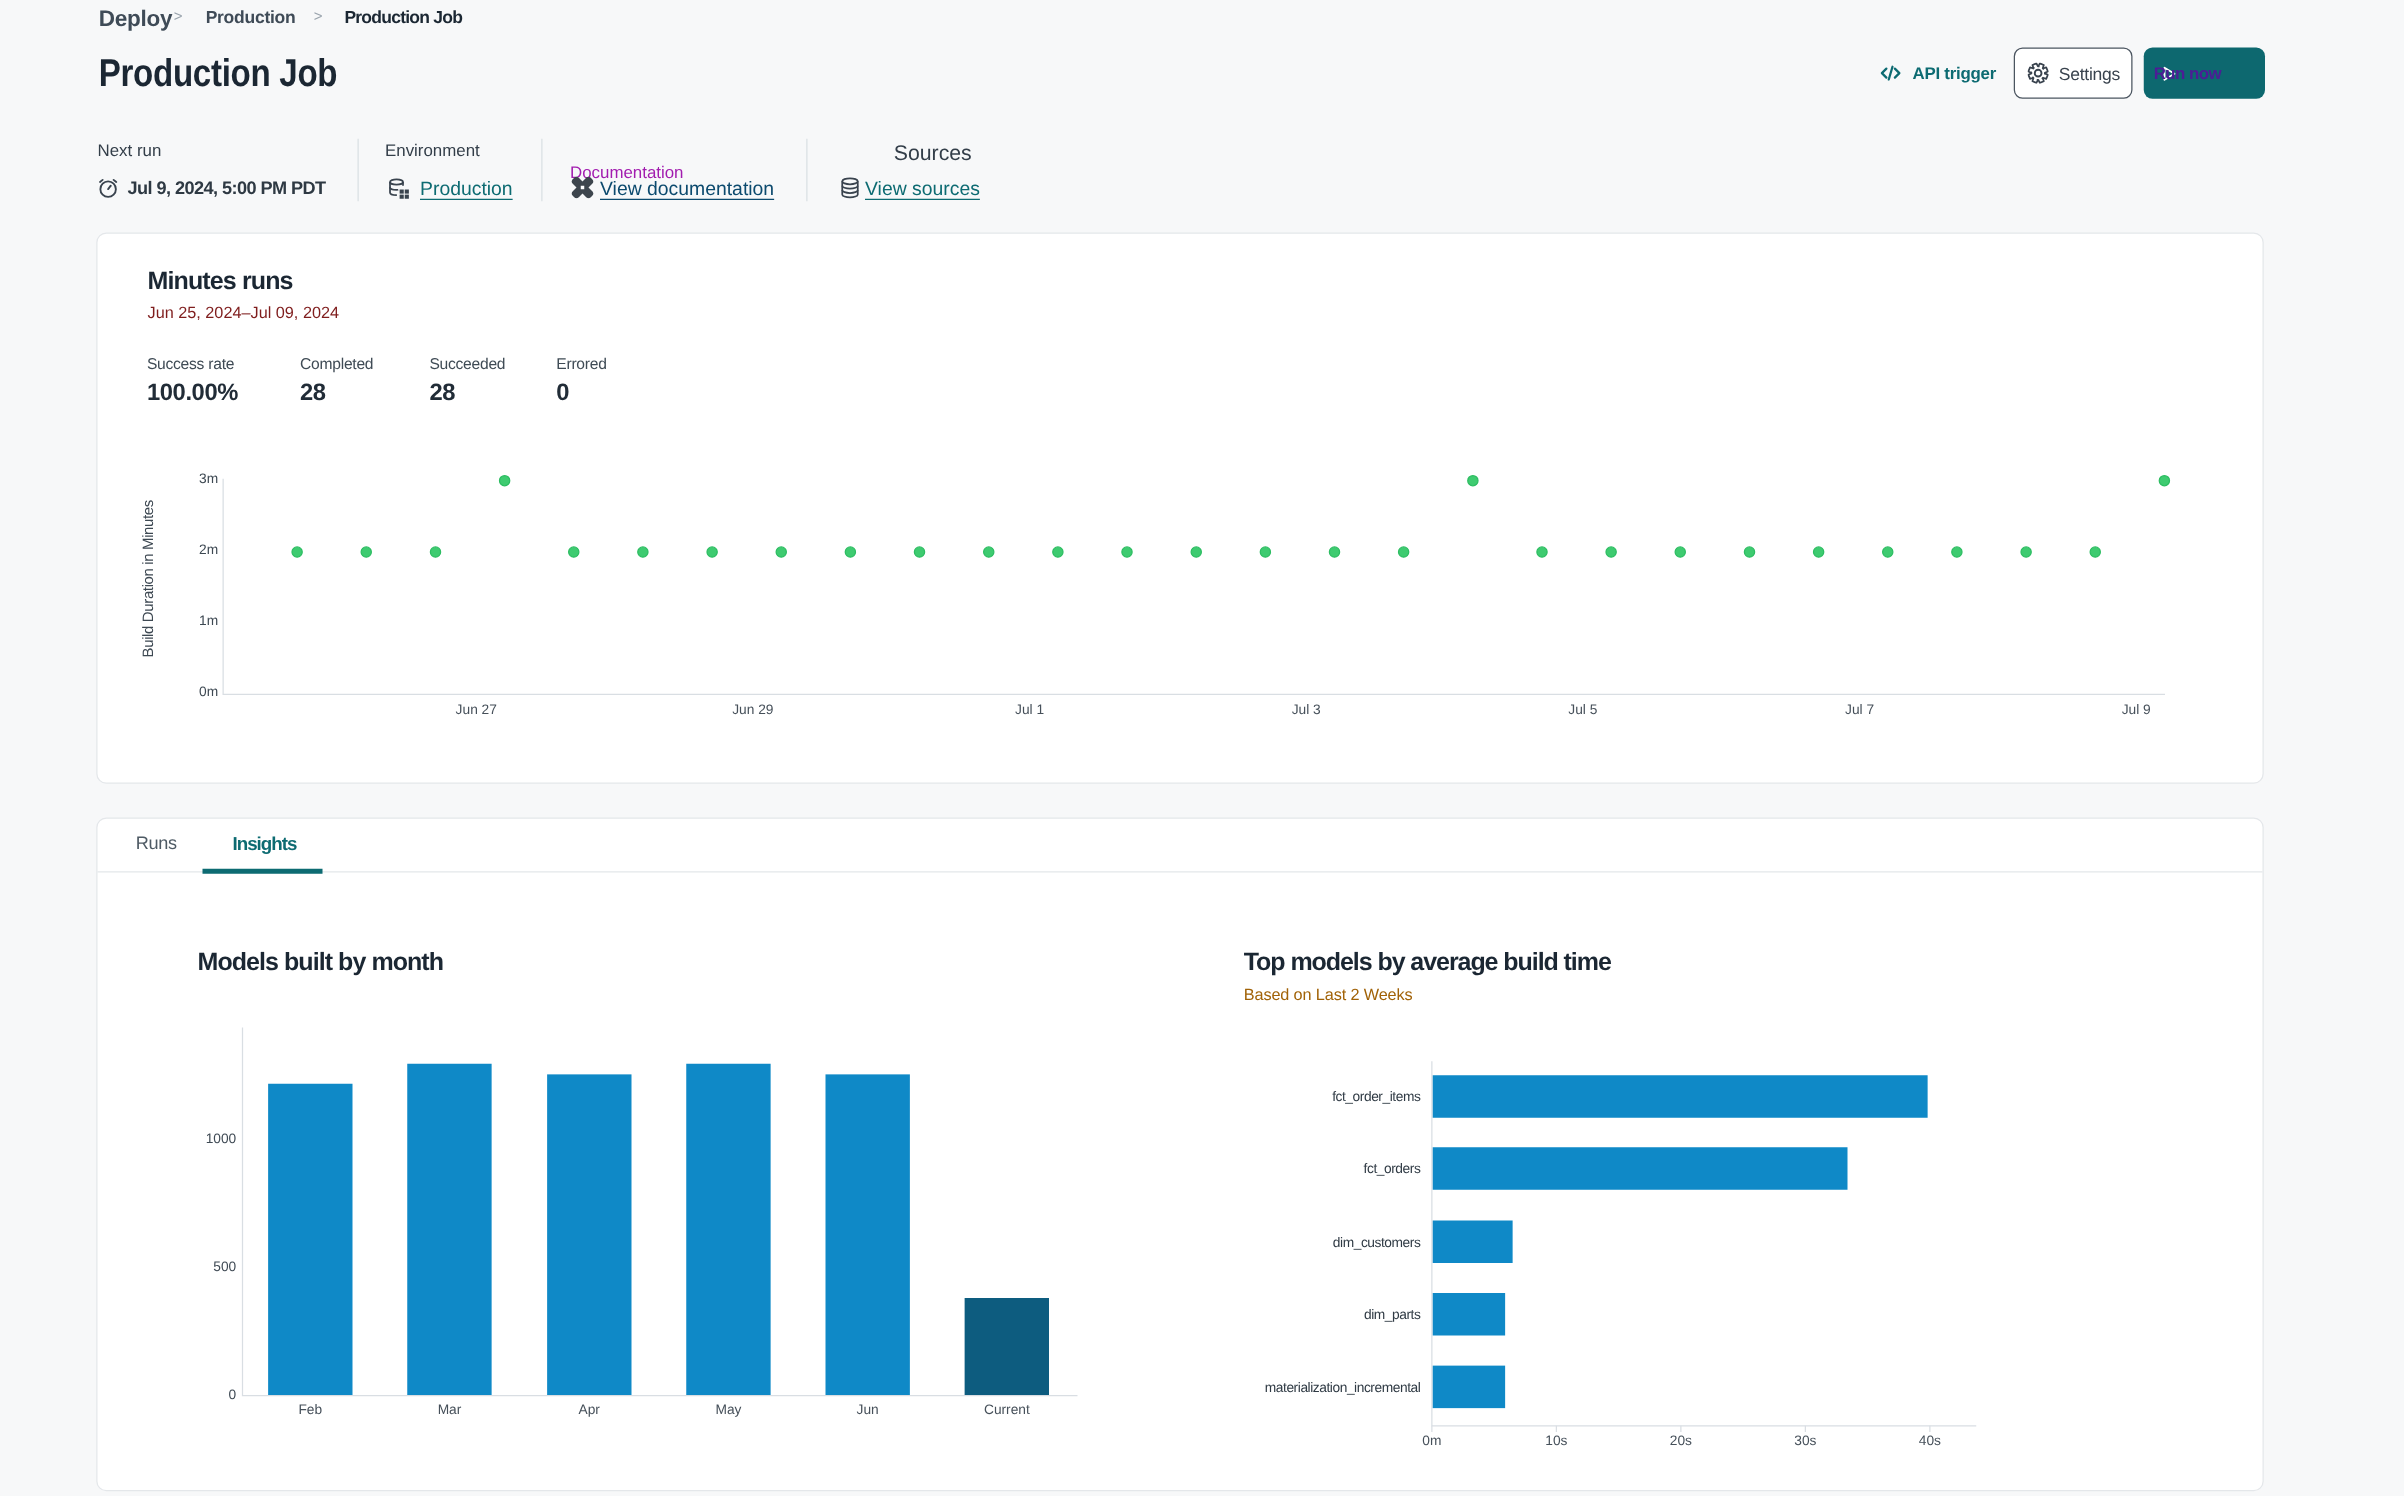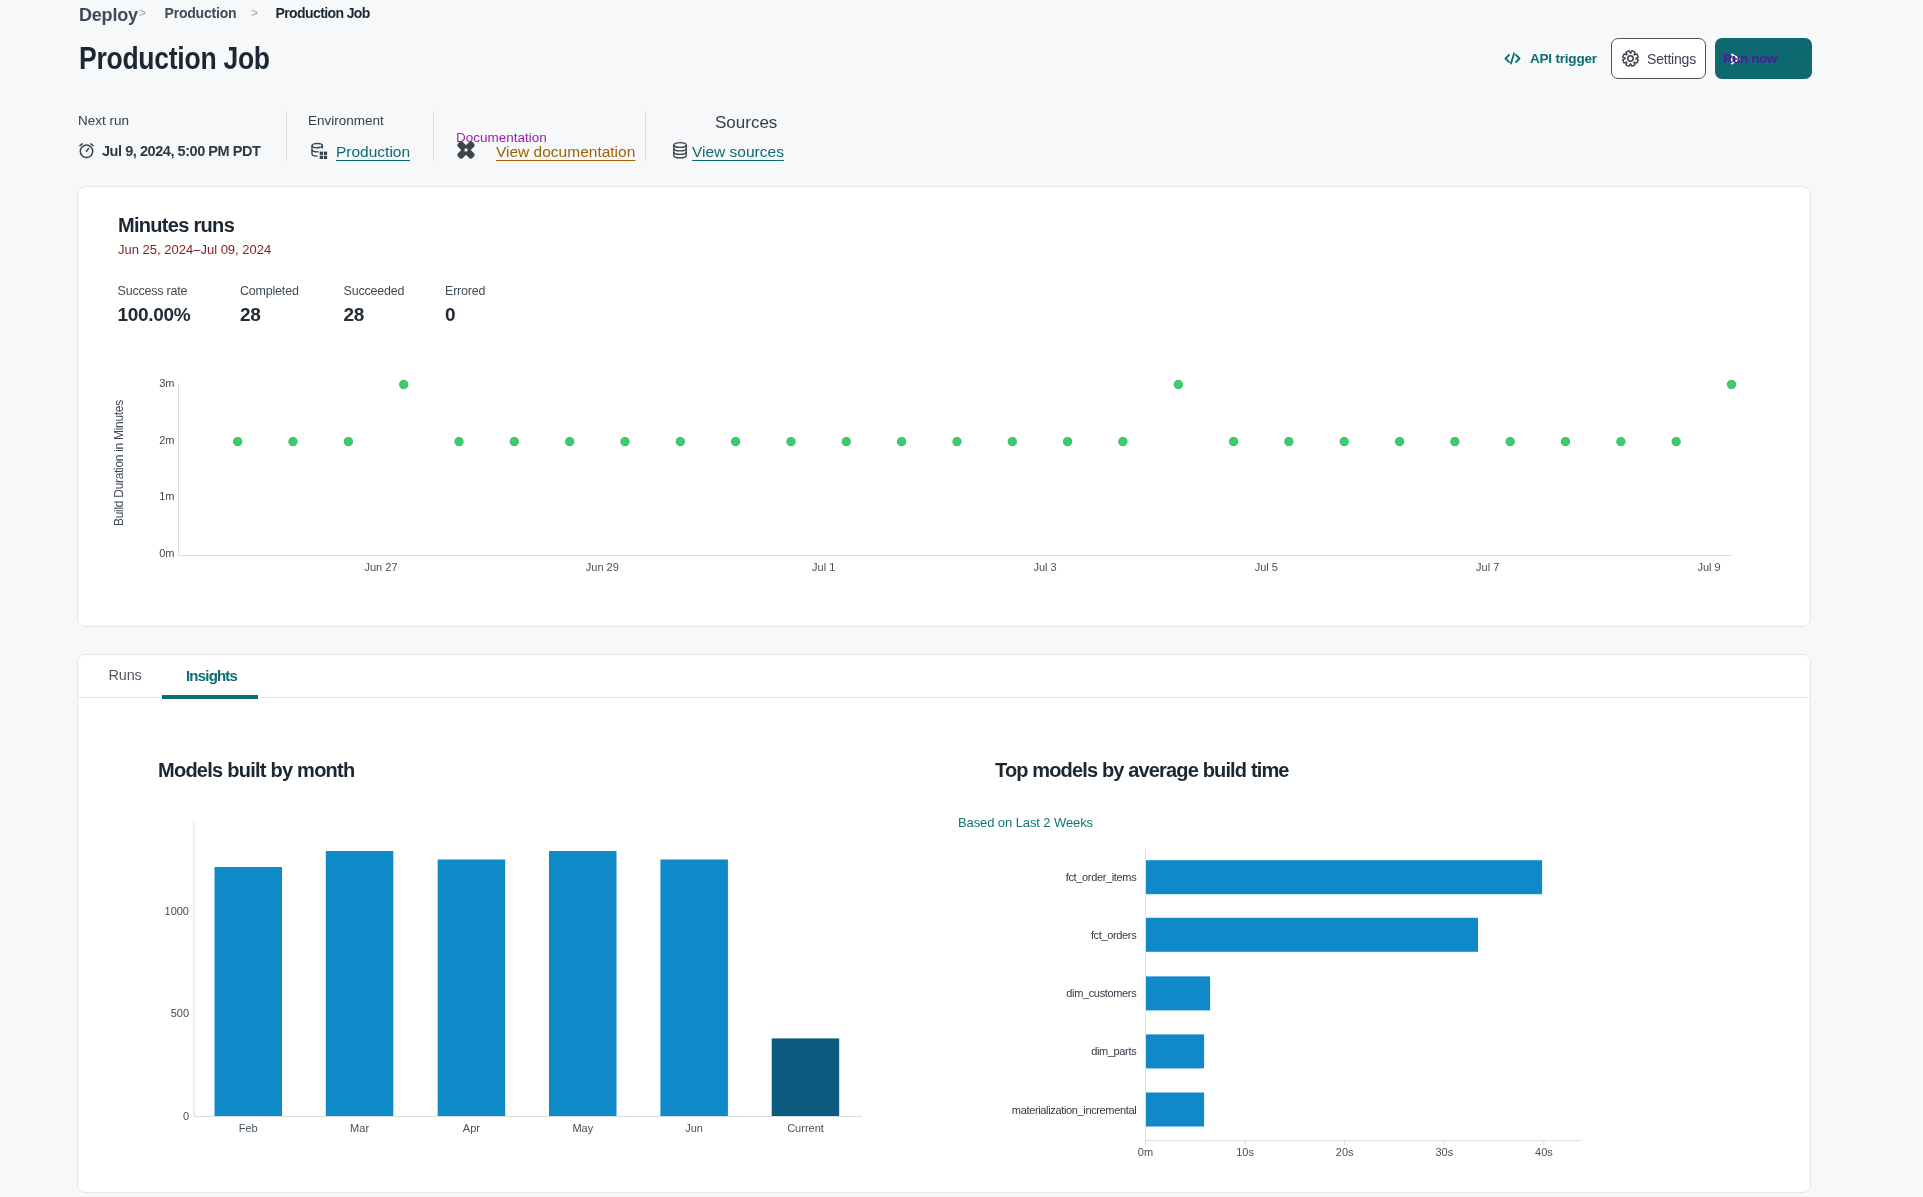--- a/index.html
+++ b/index.html
@@ -59,21 +59,21 @@
 </g>
   </svg>
 <div style="position:absolute;left:336.0px;top:143.8px;font-size:15.5px;font-weight:400;color:#0d6b72;line-height:1;"><span style="text-decoration:underline;text-underline-offset:3px">Production</span></div>
 <svg width="18" height="18" viewBox="0 0 18 18" style="position:absolute;left:457px;top:140.5px">
 <g fill="#3d454d">
 <rect x="-1.2" y="5.6" width="20.4" height="6.8" rx="2.6" transform="rotate(45 9 9)"></rect>
 <rect x="-1.2" y="5.6" width="20.4" height="6.8" rx="2.6" transform="rotate(-45 9 9)"></rect>
 </g>
 <rect x="7.6" y="7.6" width="2.8" height="2.8" fill="#fff"></rect>
   </svg>
-<div style="position:absolute;left:480.0px;top:143.8px;font-size:15.5px;font-weight:400;color:#a16207;line-height:1;margin-left:16px;"><span style="text-decoration:underline;text-underline-offset:3px">View documentation</span></div>
+<div style="position:absolute;left:480.0px;top:143.8px;font-size:15.5px;font-weight:400;color:#0c4a6e;line-height:1;"><span style="text-decoration:underline;text-underline-offset:3px">View documentation</span></div>
 <svg width="18" height="19" viewBox="0 0 18 19" fill="none" stroke="#39434e" stroke-width="1.4" style="position:absolute;left:671px;top:141px">
 <ellipse cx="9" cy="4" rx="6.2" ry="2.4"></ellipse>
 <path d="M2.8 4 V14.5 c0 1.3 2.8 2.4 6.2 2.4 s6.2 -1.1 6.2 -2.4 V4"></path>
 <path d="M2.8 7.5 c0 1.3 2.8 2.4 6.2 2.4 s6.2 -1.1 6.2 -2.4"></path>
 <path d="M2.8 11 c0 1.3 2.8 2.4 6.2 2.4 s6.2 -1.1 6.2 -2.4"></path>
   </svg>
 <div style="position:absolute;left:692.0px;top:143.8px;font-size:15.5px;font-weight:400;color:#0d6b72;line-height:1;"><span style="text-decoration:underline;text-underline-offset:3px">View sources</span></div>
 <div style="position:absolute;left:77px;top:186px;width:1734px;height:441px;background:#fff;border:1px solid #e4e7ea;border-radius:8px;"></div>
 <div style="position:absolute;left:118.0px;top:214.7px;font-size:20px;font-weight:700;color:#1b2733;line-height:1;letter-spacing:-0.7px;">Minutes runs</div>
 <div style="position:absolute;left:118.0px;top:243.4px;font-size:13px;font-weight:400;color:#7f1d1d;line-height:1;">Jun 25, 2024–Jul 09, 2024</div>
@@ -128,21 +128,21 @@
     <circle cx="1631.5" cy="24.5" r="4.1" fill="#3ecb70" stroke="#2dbd62" stroke-width="1"></circle>
 <text x="22.5" y="103" font-size="12" letter-spacing="-0.3" fill="#3d4852" text-anchor="middle" transform="rotate(-90 22.5 103)">Build Duration in Minutes</text>
 </svg>
 <div style="position:absolute;left:77px;top:654px;width:1734px;height:539px;background:#fff;border:1px solid #e4e7ea;border-radius:8px;"></div>
 <div style="position:absolute;left:78px;top:697px;width:1732px;height:1px;background:#e4e7ea"></div>
 <div style="position:absolute;left:108.5px;top:668.2px;font-size:14.5px;font-weight:400;color:#4e5a64;line-height:1;letter-spacing:-0.2px;">Runs</div>
 <div style="position:absolute;left:186.0px;top:668.0px;font-size:15px;font-weight:700;color:#0d6b72;line-height:1;letter-spacing:-0.8px;text-align:center;">Insights</div>
 <div style="position:absolute;left:161.6px;top:694.5px;width:96.4px;height:4.5px;background:#0d6b72"></div>
 <div style="position:absolute;left:158.0px;top:759.7px;font-size:20px;font-weight:700;color:#1b2733;line-height:1;letter-spacing:-0.75px;">Models built by month</div>
 <div style="position:absolute;left:995.0px;top:759.7px;font-size:20px;font-weight:700;color:#1b2733;line-height:1;letter-spacing:-0.85px;">Top models by average build time</div>
-<div style="position:absolute;left:958px;top:788.9px;font-size:13px;font-weight:400;color:#0f766e;line-height:1;letter-spacing:-0.1px;margin-top:27px;">Based on Last 2 Weeks</div>
+<div style="position:absolute;left:995.0px;top:788.9px;font-size:13px;font-weight:400;color:#a16207;line-height:1;letter-spacing:-0.1px;">Based on Last 2 Weeks</div>
 <svg width="760" height="340" viewBox="0 0 760 340" style="position:absolute;left:140px;top:810px" font-family="Liberation Sans, sans-serif">
 <rect x="74.5" y="57" width="67.5" height="249.5" fill="#0f89c7"></rect>
     <rect x="185.8" y="41" width="67.5" height="265.5" fill="#0f89c7"></rect>
     <rect x="297.7" y="49.5" width="67.5" height="257.0" fill="#0f89c7"></rect>
     <rect x="409.0" y="41" width="67.5" height="265.5" fill="#0f89c7"></rect>
     <rect x="520.4" y="49.5" width="67.5" height="257.0" fill="#0f89c7"></rect>
     <rect x="631.7" y="228.4" width="67.5" height="78.1" fill="#0d5c7f"></rect>
 <path d="M54 12 V306.5 H722" fill="none" stroke="#d9dee3" stroke-width="1"></path>
 <text x="49" y="104.5" text-anchor="end" font-size="11" fill="#3f4a54">1000</text>
     <text x="49" y="207.0" text-anchor="end" font-size="11" fill="#3f4a54">500</text>

